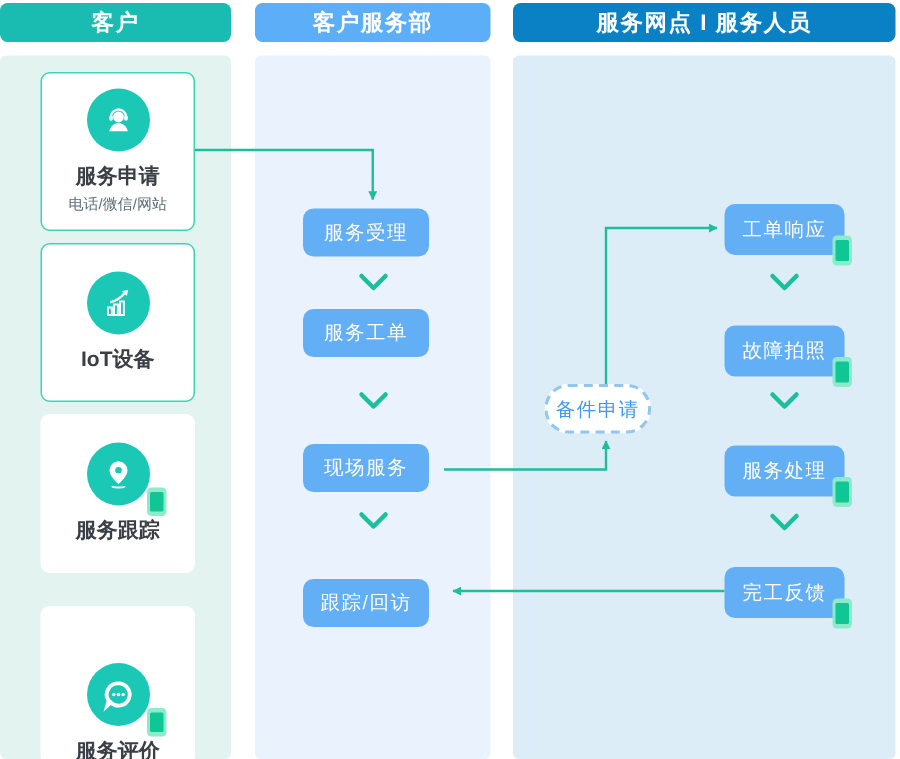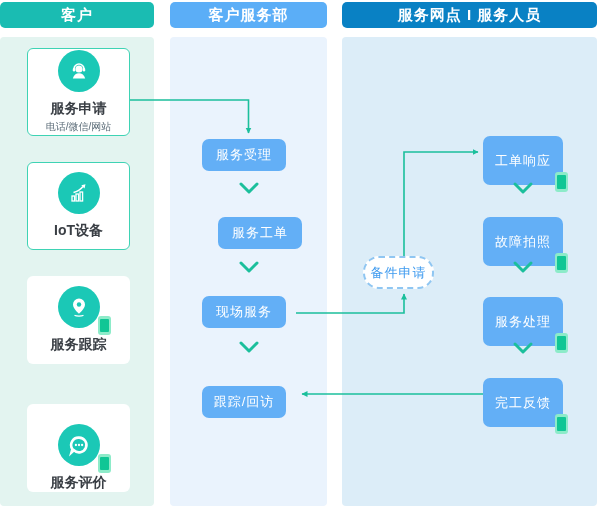--- a/index.html
+++ b/index.html
@@ -8,32 +8,32 @@
   .hdr{position:absolute;top:2px;height:26px;border-radius:5px;color:#fff;
        font-size:15px;font-weight:bold;display:flex;align-items:center;justify-content:center;letter-spacing:1px;}
   .hdr-left{left:0;width:154px;background:#1abcb2;}
   .hdr-mid{left:170px;width:157px;background:#5baef7;}
   .hdr-right{left:342px;width:255px;background:#0981c4;}
   .panel{position:absolute;top:37px;height:469px;border-radius:4px;}
   .panel-left{left:0;width:154px;background:#e3f4f0;}
   .panel-mid{left:170px;width:157px;background:#eaf3fd;}
   .panel-right{left:342px;width:255px;background:#dcedf8;}
 
-  .card{position:absolute;left:27px;width:103px;height:88px;background:#fff;border-radius:6px;
+  .card{position:absolute;left:27px;width:103px;height:106px;background:#fff;border-radius:6px;
         box-sizing:border-box;display:flex;flex-direction:column;align-items:center;justify-content:center;}
   .card.bordered{border:1px solid #3ed3b4;}
   .card-icon{position:relative;width:42px;height:42px;border-radius:50%;background:#1bc8b6;
              display:flex;align-items:center;justify-content:center;}
   .card-label{margin-top:8px;font-size:14px;font-weight:600;color:#3a3f45;}
   .card-sub{margin-top:2px;font-size:10px;color:#5a6b77;}
 
   .step{position:absolute;color:#fff;font-size:13px;display:flex;align-items:center;justify-content:center;
         background:#63aff6;border-radius:7px;letter-spacing:1px;}
   .step-mid{left:202px;width:84px;height:32px;}
-  .step-right{left:483px;width:80px;height:49px;}
+  .step-right{left:483px;width:80px;height:34px;}
 
   .phone-badge{position:absolute;width:13px;height:20px;background:#8debc9;border-radius:3px;}
   .phone-badge::after{content:'';position:absolute;left:2px;top:3px;right:2px;bottom:3px;
                       background:#10c695;border-radius:1px;}
   .step .phone-badge{right:-5px;bottom:-7px;}
   .card-icon .phone-badge{right:-11px;bottom:-7px;width:13px;height:19px;}
 
   .dashed-box{position:absolute;left:363px;top:256px;width:71px;height:33px;background:#fff;
               border:2px dashed #8fc6f2;border-radius:16px;box-sizing:border-box;
               display:flex;align-items:center;justify-content:center;
@@ -99,21 +99,21 @@
         <circle cx="8.9" cy="12" r="1.15" fill="#fff"></circle>
         <circle cx="12" cy="12" r="1.15" fill="#fff"></circle>
         <circle cx="15.1" cy="12" r="1.15" fill="#fff"></circle>
       </svg>
       <span class="phone-badge"></span>
     </div>
     <div class="card-label">服务评价</div>
   </div>
 
   <div class="step step-mid" style="top:139px;">服务受理</div>
-  <div class="step step-mid" style="top:217px;margin-left:16px;">服务工单</div>
+  <div class="step step-mid" style="top:206px;">服务工单</div>
   <div class="step step-mid" style="top:296px;">现场服务</div>
   <div class="step step-mid" style="top:386px;">跟踪/回访</div>
 
   <div class="step step-right" style="top:136px;">
     <span>工单响应</span>
     <span class="phone-badge"></span>
   </div>
   <div class="step step-right" style="top:217px;">
     <span>故障拍照</span>
     <span class="phone-badge"></span>

